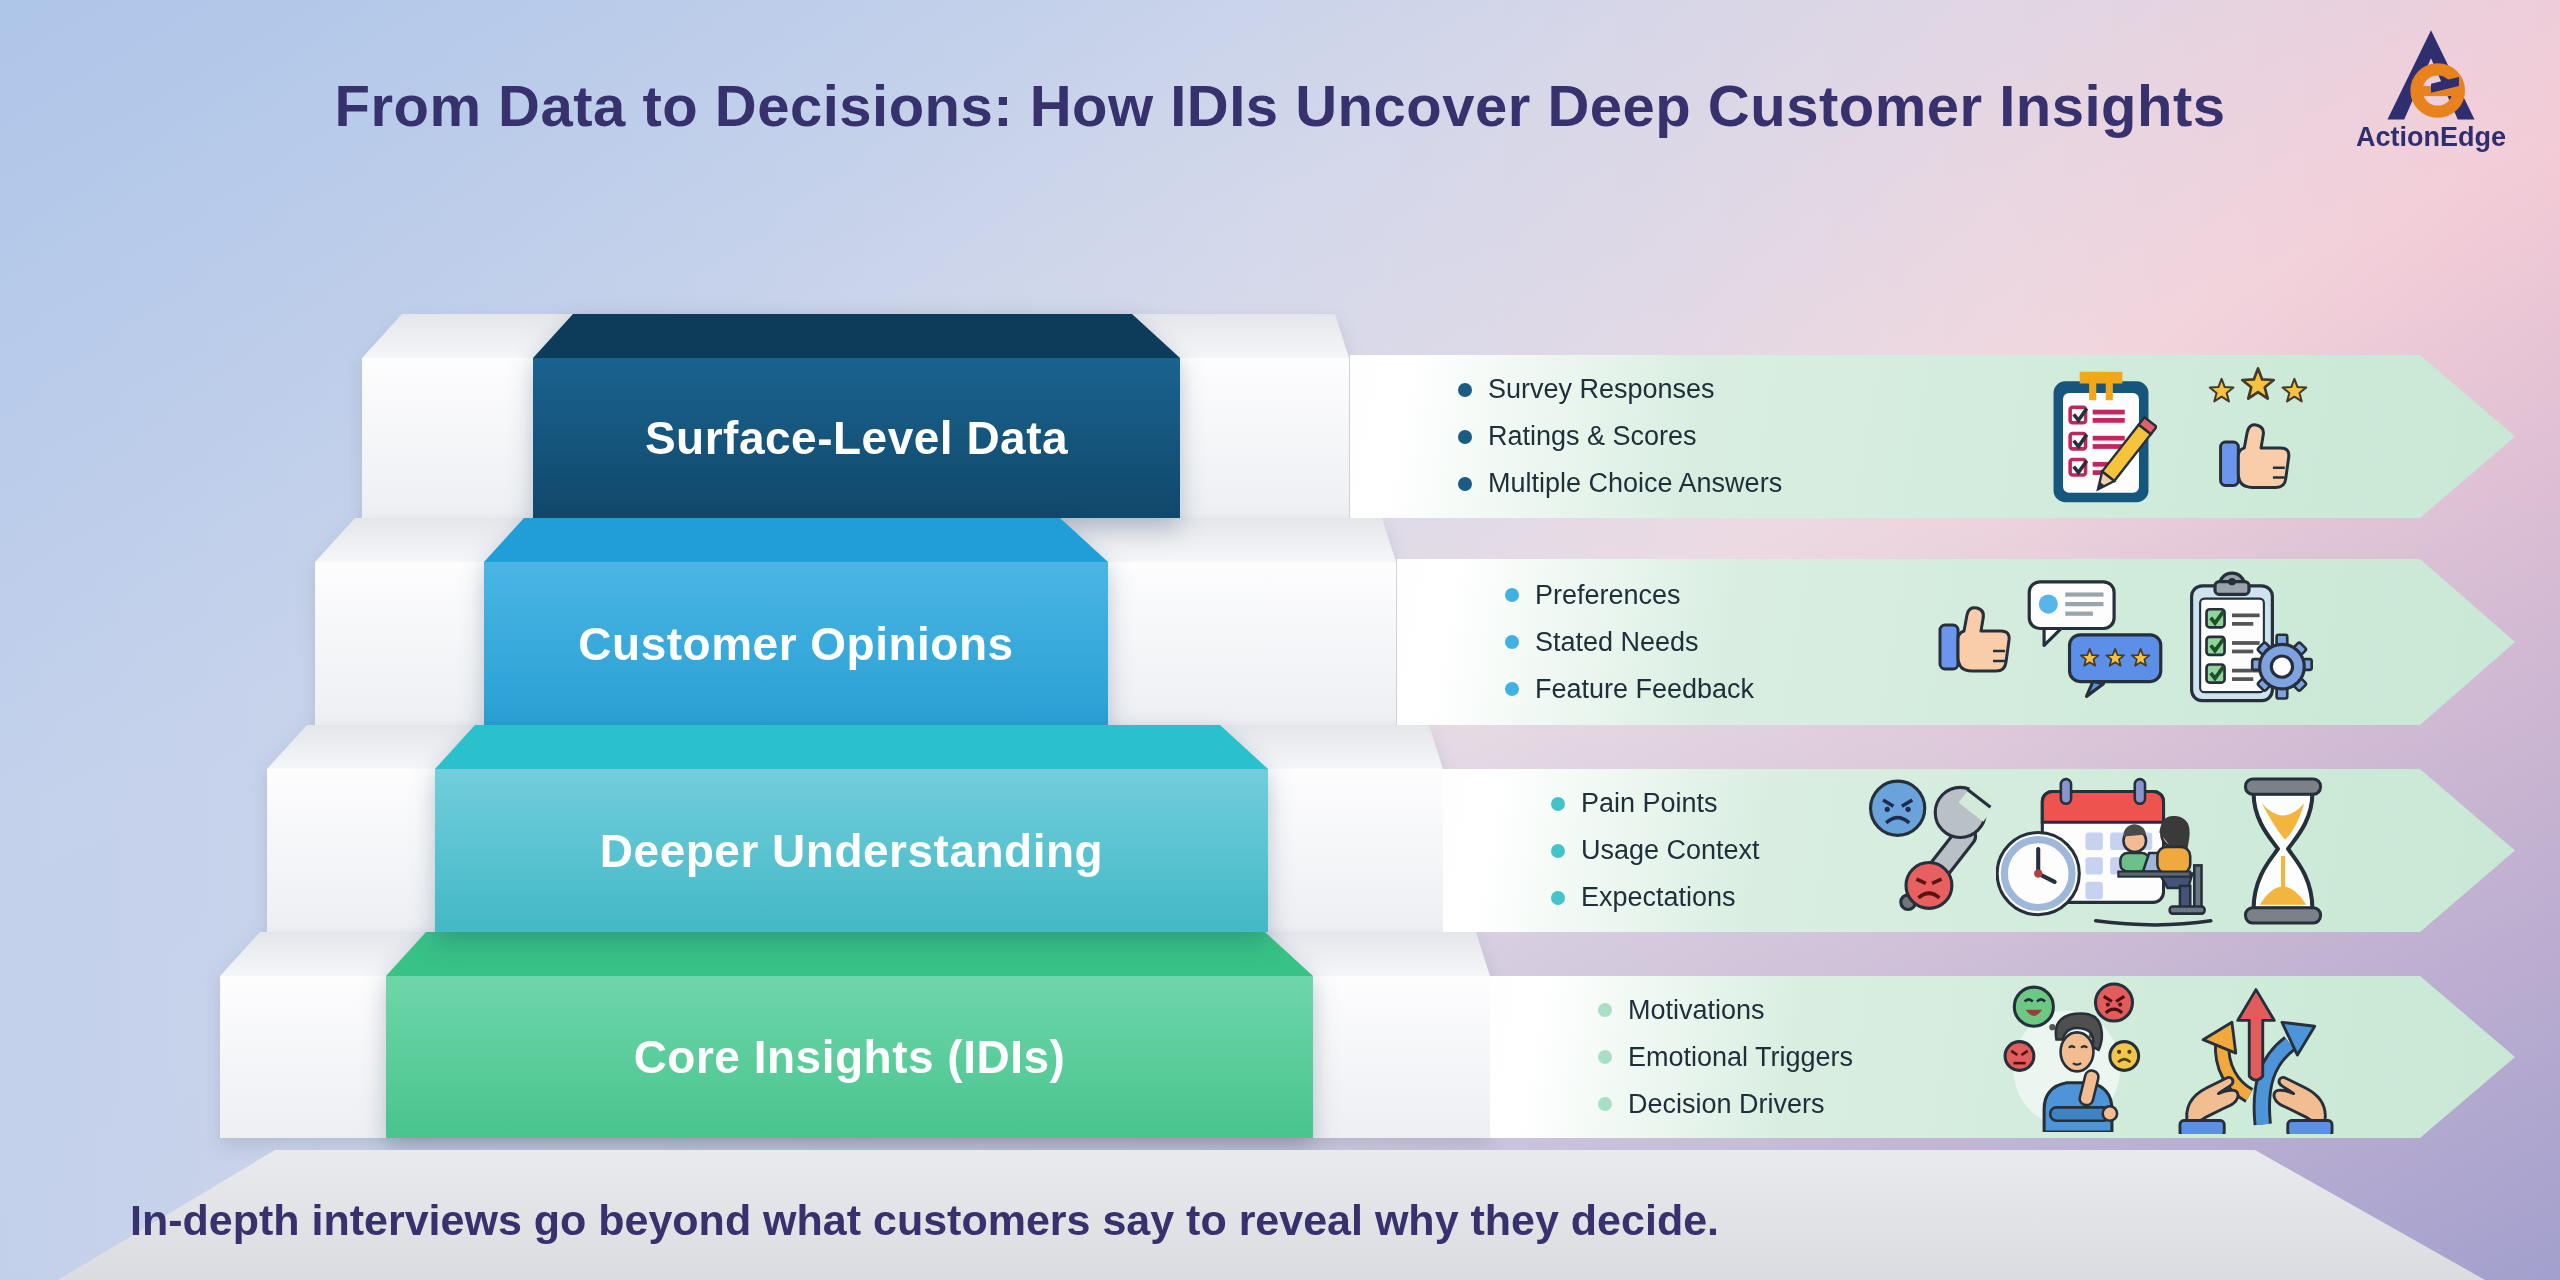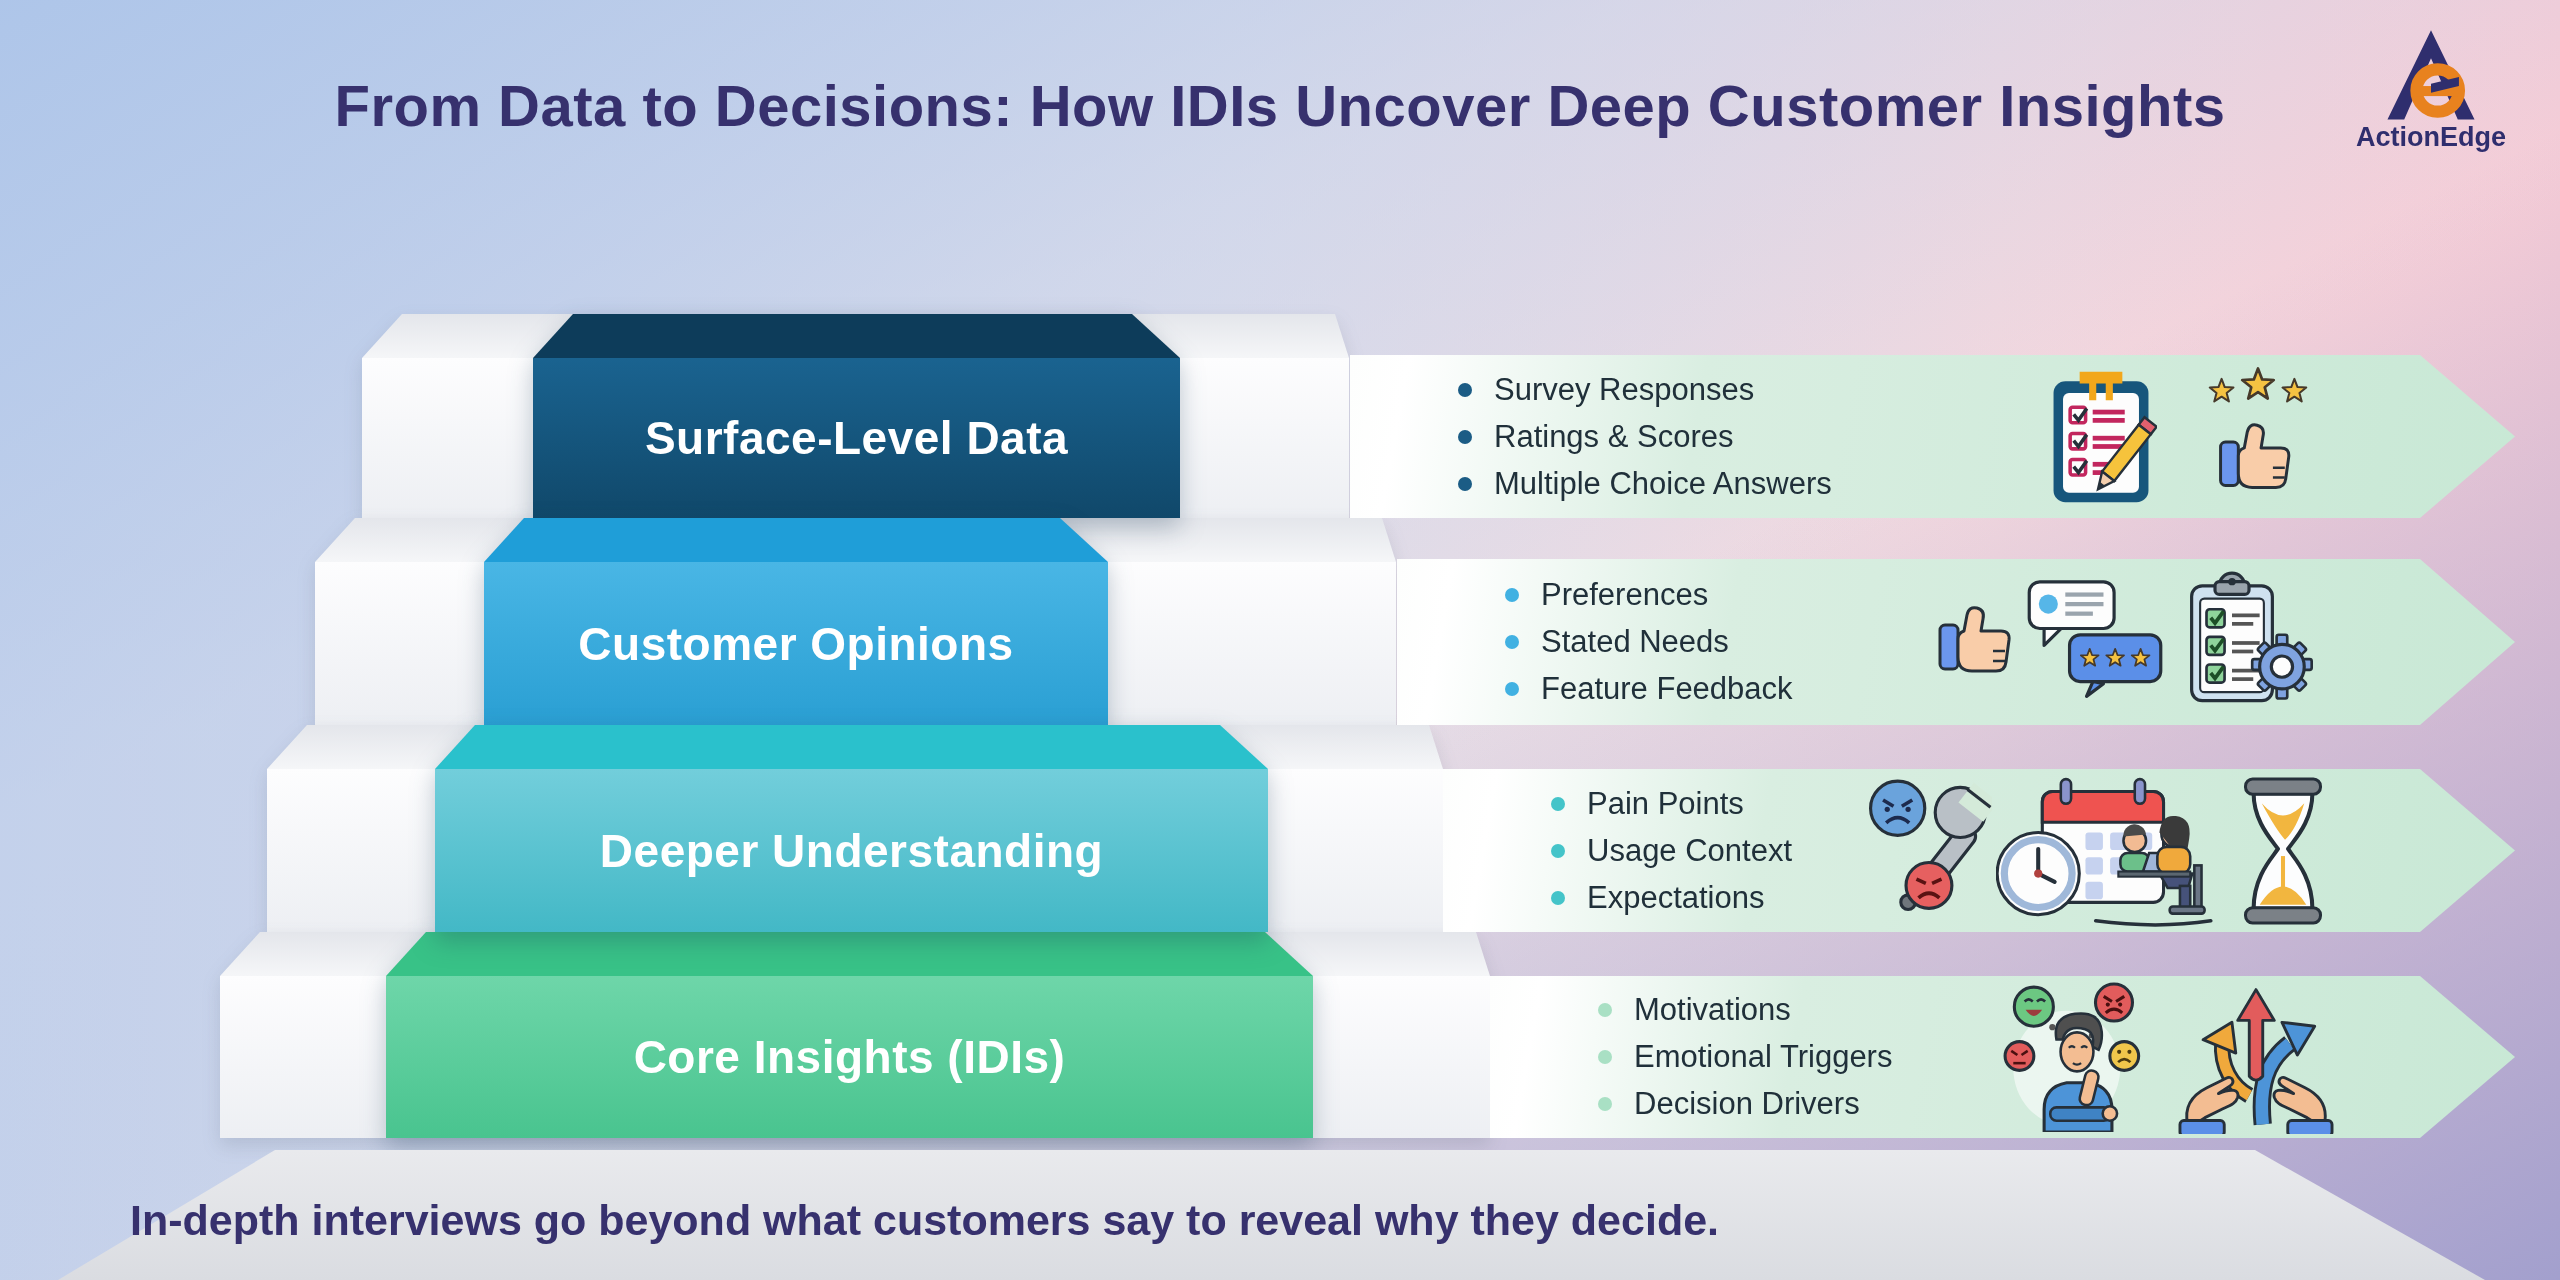--- a/index.html
+++ b/index.html
@@ -61,21 +61,21 @@
   
   .panel{position:absolute;
     background:linear-gradient(100deg,#fdfefd 0%,#ffffff 5%,#d9eee1 30%,#c8e8d5 100%);
     clip-path:polygon(0 0, calc(100% - 95px) 0, 100% 50%, calc(100% - 95px) 100%, 0 100%);
     display:flex;align-items:center;}
   .panel.r1{left:1350px;top:355px;width:1165px;height:163px;}
   .panel.r2{left:1397px;top:559px;width:1118px;height:166px;}
   .panel.r3{left:1443px;top:769px;width:1072px;height:163px;}
   .panel.r4{left:1490px;top:976px;width:1025px;height:162px;}
   .bullets{list-style:none;margin:0;padding:0 0 0 108px;}
-  .bullets li{display:flex;align-items:center;gap:22px;font-size:31px;color:#20303a;height:47px;text-align:center;}
+  .bullets li{display:flex;align-items:center;gap:16px;font-size:27px;color:#20303a;height:47px;text-align:center;}
   .dot{width:14px;height:14px;border-radius:50%;flex:0 0 auto;}
   .panel.r1 .dot{background:#1b5c85;}
   .panel.r2 .dot{background:#41b1e2;}
   .panel.r3 .dot{background:#44c4c9;}
   .panel.r4 .dot{background:#a9e0c4;}
   .icon{position:absolute;}
 </style>
 </head>
 <body>
 

